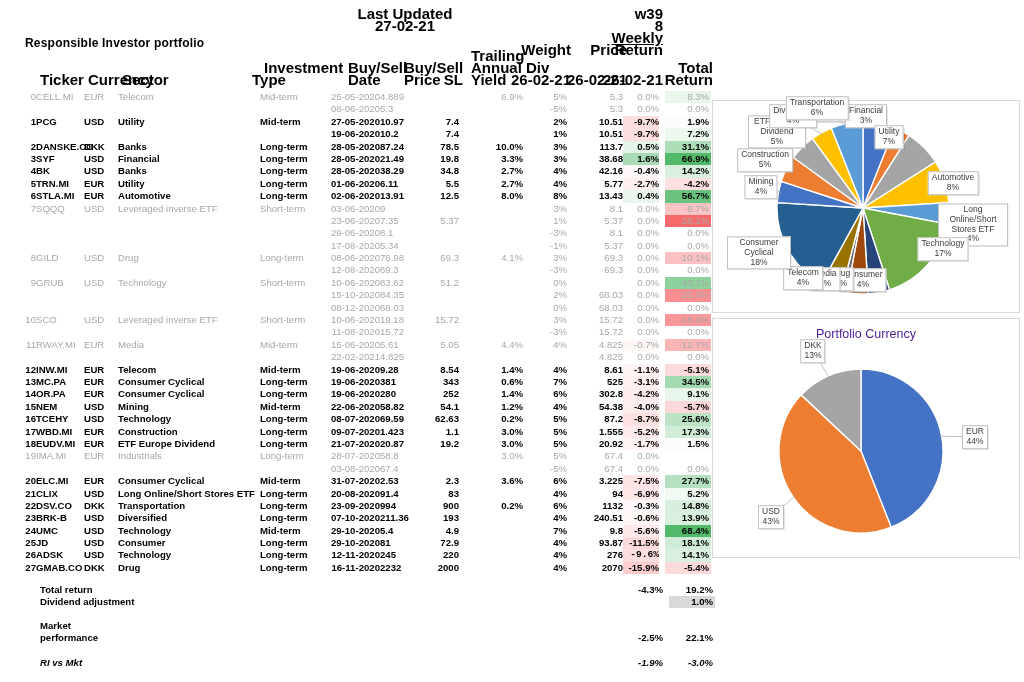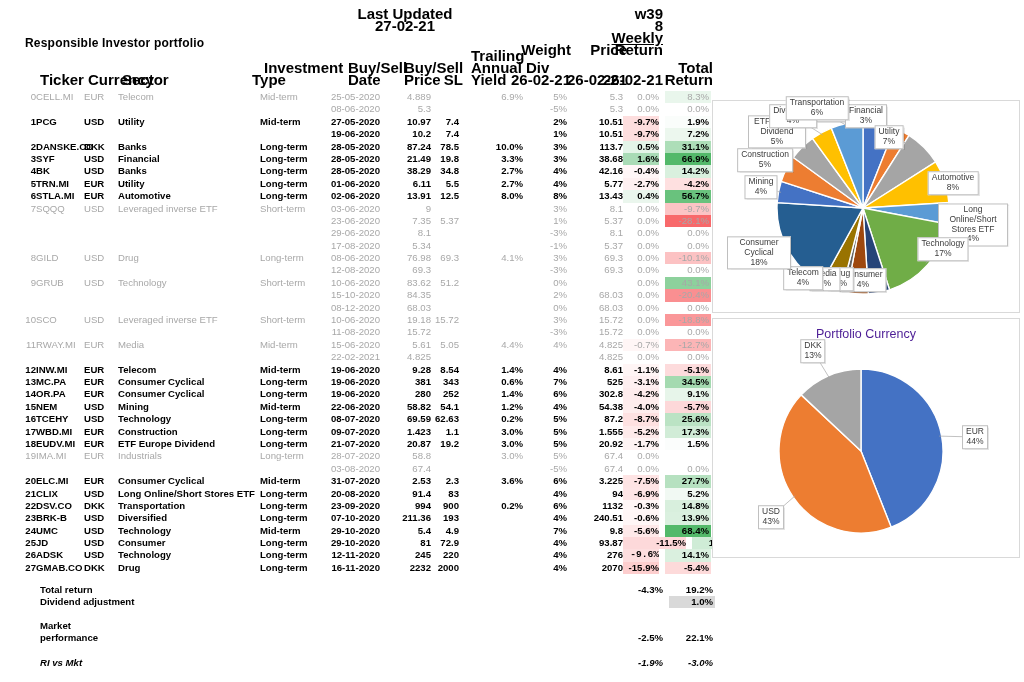--- a/index.html
+++ b/index.html
@@ -13,21 +13,21 @@
   
   #rows{position:absolute;left:20px;top:91px;}
   .line{display:flex;height:12.4px;font-size:9.6px;line-height:12.4px;}
   .line div{white-space:nowrap;}
   .ci{width:16px;text-align:right;}
   .ct{width:48px;}
   .cc{width:34px;}
   .cs{width:142px;}
   .cy{width:64px;}
   .cd{width:56px;text-align:right;}
-  .cp{width:51px;text-align:right;}
+  .cp{width:51px;}
   .csl{width:28px;text-align:right;}
   .cyl{width:64px;text-align:right;}
   .cw{width:44px;text-align:right;}
   .ccp{width:56px;text-align:right;}
   .cwr{width:36px;text-align:right;}
   .ctl{width:46px;margin-left:6px;text-align:right;padding-right:2px;box-sizing:border-box;}
   .act{font-weight:bold;color:#000;}
   .ina{color:#A8A8A8;}
   
   .sum-label{position:absolute;left:40px;font-size:9.6px;font-weight:bold;line-height:12.2px;}
@@ -632,21 +632,21 @@
       <div class="ct">JD</div>
       <div class="cc">USD</div>
       <div class="cs">Consumer</div>
       <div class="cy">Long-term</div>
       <div class="cd">29-10-2020</div>
       <div class="cp">81</div>
       <div class="csl">72.9</div>
       <div class="cyl"></div>
       <div class="cw">4%</div>
       <div class="ccp">93.87</div>
-      <div class="cwr" style="background: rgb(253, 217, 218); padding-left: 27px;">-11.5%</div>
+      <div class="cwr" style="background: rgb(253, 217, 218);">-11.5%</div>
       <div class="ctl" style="background: rgb(207, 236, 214);">18.1%</div>
     </div>
     <div class="line act">
       <div class="ci">26</div>
       <div class="ct">ADSK</div>
       <div class="cc">USD</div>
       <div class="cs">Technology</div>
       <div class="cy">Long-term</div>
       <div class="cd">12-11-2020</div>
       <div class="cp">245</div>

